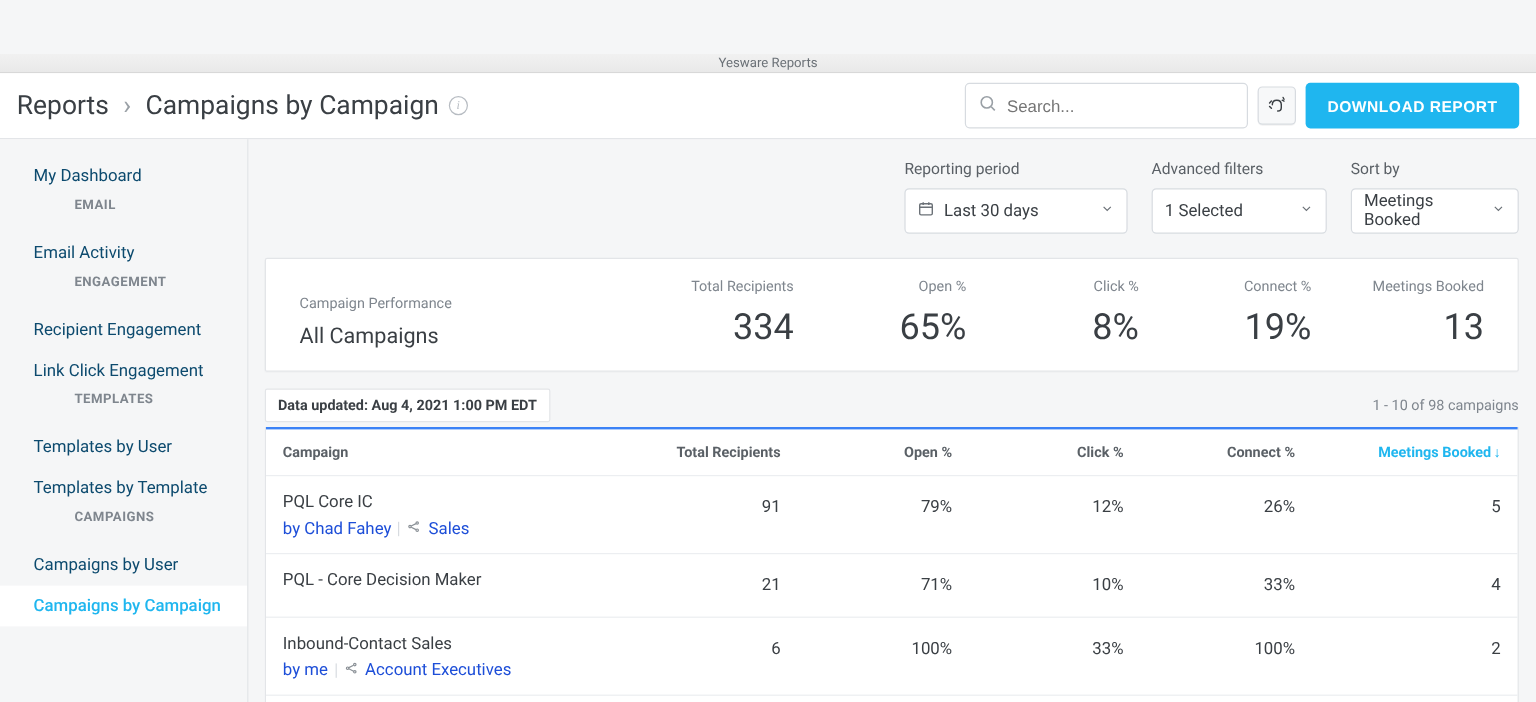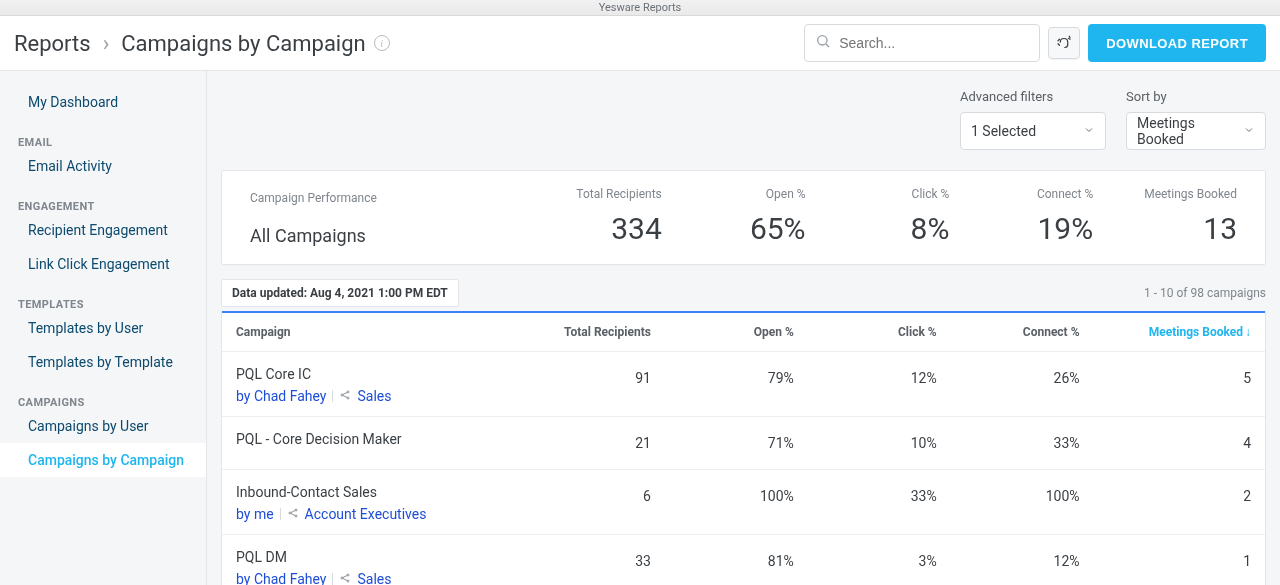--- a/index.html
+++ b/index.html
@@ -1,43 +1,43 @@
 <!DOCTYPE html>
 <html><head>
 <meta charset="utf-8">
 <style>
   * { box-sizing: border-box; margin: 0; padding: 0; }
   html, body { width: 1280px; height: 585px; font-family: -apple-system, BlinkMacSystemFont, "Segoe UI", Roboto, "Helvetica Neue", Arial, sans-serif; background: #f5f6f7; color: #3a3f44; overflow: hidden; }
-  .window-titlebar { height: 16px; line-height: 16px; text-align: center; font-size: 11px; color: #6b7177; background: linear-gradient(#f1f1f1,#e9e9e9); border-bottom: 1px solid #d8d8d8; }
+  .window-titlebar { height: 16px; line-height: 16px; text-align: center; font-size: 11px; color: #6b7177; background: linear-gradient(#f1f1f1,#e9e9e9); border-bottom: 1px solid #d8d8d8; margin-top: 45px; }
   .header { height: 55px; background: #fff; border-bottom: 1px solid #e3e5e8; display: flex; align-items: center; padding: 0 14px; gap: 8px; }
   .breadcrumbs { display:flex; align-items:center; gap:12px; font-size:22px; font-weight:400; color:#3a3f44; flex:1; }
   .crumb-root { color:#3a3f44; }
   .crumb-sep { color:#9aa0a6; }
   .crumb-current { color:#3a3f44; display:flex; align-items:center; gap:8px;}
   .info-i { width:16px; height:16px; border:1.3px solid #b7bcc2; border-radius:50%; display:inline-flex; align-items:center; justify-content:center; font-size:10px; color:#b7bcc2; font-style: italic; font-family: Georgia, serif; }
   .search-wrap { width:236px; height:38px; border:1px solid #d7dbe0; border-radius:4px; display:flex; align-items:center; padding:0 10px; gap:8px; }
   .search-wrap input { border:none; outline:none; font-size:14px; color:#0c4a6e; flex:1; background:transparent;}
   .icon-search svg { width:16px; height:16px; stroke:#9aa0a6; }
   .wave-btn { width:32px; height:32px; border:1px solid #d7dbe0; border-radius:4px; background:#f7f8f9; display:flex; align-items:center; justify-content:center; cursor:pointer; box-shadow: 0 1px 0 rgba(0,0,0,0.04);}
   .wave-btn svg { width:18px; height:18px; stroke:#3a3f44; fill:none; stroke-width:1.6;}
   .primary-btn { height:38px; padding:0 18px; background:#1fb6ef; color:#fff; font-weight:600; font-size:13px; letter-spacing:.4px; border:none; border-radius:4px; cursor:pointer; }
   .body { display:flex; height: calc(585px - 16px - 55px); }
   .sidebar { width:207px; background:#f5f6f7; border-right:1px solid #e3e5e8; padding-top:14px; overflow:hidden;}
   .sb-item { height:34px; display:flex; align-items:center; padding-left:28px; font-size:14px; color:#0c4a6e; cursor:pointer;}
   .sb-item.active { background:#fff; color:#1fb6ef; font-weight:500; }
-  .sb-group { height:30px; display:flex; align-items:flex-end; padding-left:18px; font-size:11px; font-weight:700; letter-spacing:.4px; color:#7f868e;}
+  .sb-group { height:30px; display:flex; align-items:flex-start; padding-left:18px; font-size:11px; font-weight:700; letter-spacing:.4px; color:#7f868e;margin-left:44px;}
   .main { flex:1; overflow:auto; }
   .filters { display:flex; gap:20px; justify-content:flex-end; padding:18px 14px 20px 14px; }
   .filt { display:flex; flex-direction:column; gap:8px; }
   .filt-label { font-size:13px; color:#5a6066;}
   .select { height:38px; min-width:140px; border:1px solid #d7dbe0; border-radius:4px; background:#fff; display:flex; align-items:center; padding:0 10px; gap:8px; font-size:14px; color:#3a3f44; cursor:pointer;}
   .select .chev { margin-left:auto; }
   .chev svg { width:12px; height:12px; }
   .summary-card { margin:0 14px 14px 14px; background:#fff; border:1px solid #e3e5e8; border-radius:2px; padding:16px 22px 18px 22px; display:grid; grid-template-columns: 280px repeat(5,1fr); align-items:end; box-shadow:0 1px 1px rgba(0,0,0,0.02);}
-  .sc-label { font-size:12px; color:#7f868e; margin-bottom:20px;}
+  .sc-label { font-size:12px; color:#7f868e; margin-bottom:10px;}
   .sc-val { font-size:30px; font-weight:400; color:#3a3f44; }
   .sc-head { font-size:12px; color:#7f868e; text-align:right; margin-bottom:10px;}
   .sc-title { font-size:18px; color:#3a3f44; }
   .sc-col { display:flex; flex-direction:column; align-items:flex-end; padding:0 6px;}
   .sc-first { align-items:flex-start;}
   .meta-row { display:flex; align-items:center; justify-content:space-between; padding:0 14px 4px 14px;}
   .data-updated { font-size:12px; font-weight:700; color:#3a3f44; background:#fff; border:1px solid #e3e5e8; border-radius:2px; padding:6px 10px;}
   .pager { font-size:12px; color:#7f868e;}
   .table-wrap { margin:0 14px; background:#fff; border:1px solid #e3e5e8; border-top:none;}
   .thead, .trow { display:grid; grid-template-columns: 300px 1fr 1fr 1fr 1fr 1.2fr; }
@@ -126,20 +126,35 @@
         <span>Campaigns by User</span>
       </div>
       <div class="sb-item active">
         <span>Campaigns by Campaign</span>
       </div>
     </nav>
 
   <main class="main">
     <div class="filters">
       <div class="filt">
+        <span class="filt-label">Reporting period</span>
+        <div class="select sel-period">
+          <span class="cal-icon"><svg viewBox="0 0 24 24" fill="none" stroke="#6b7177" stroke-width="2">
+                <rect x="3" y="5" width="18" height="16" rx="2"></rect>
+                <line x1="3" y1="10" x2="21" y2="10"></line>
+                <line x1="8" y1="3" x2="8" y2="7"></line>
+                <line x1="16" y1="3" x2="16" y2="7"></line>
+              </svg></span>
+          <span>Last 30 days</span>
+          <span class="chev"><svg viewBox="0 0 24 24" fill="none" stroke="#6b7177" stroke-width="2">
+                <polyline points="6 9 12 15 18 9"></polyline>
+              </svg></span>
+        </div>
+      </div>
+      <div class="filt">
         <span class="filt-label">Advanced filters</span>
         <div class="select sel-adv">
           <span>1 Selected</span>
           <span class="chev"><svg viewBox="0 0 24 24" fill="none" stroke="#6b7177" stroke-width="2">
                 <polyline points="6 9 12 15 18 9"></polyline>
               </svg></span>
         </div>
       </div>
       <div class="filt">
         <span class="filt-label">Sort by</span>

